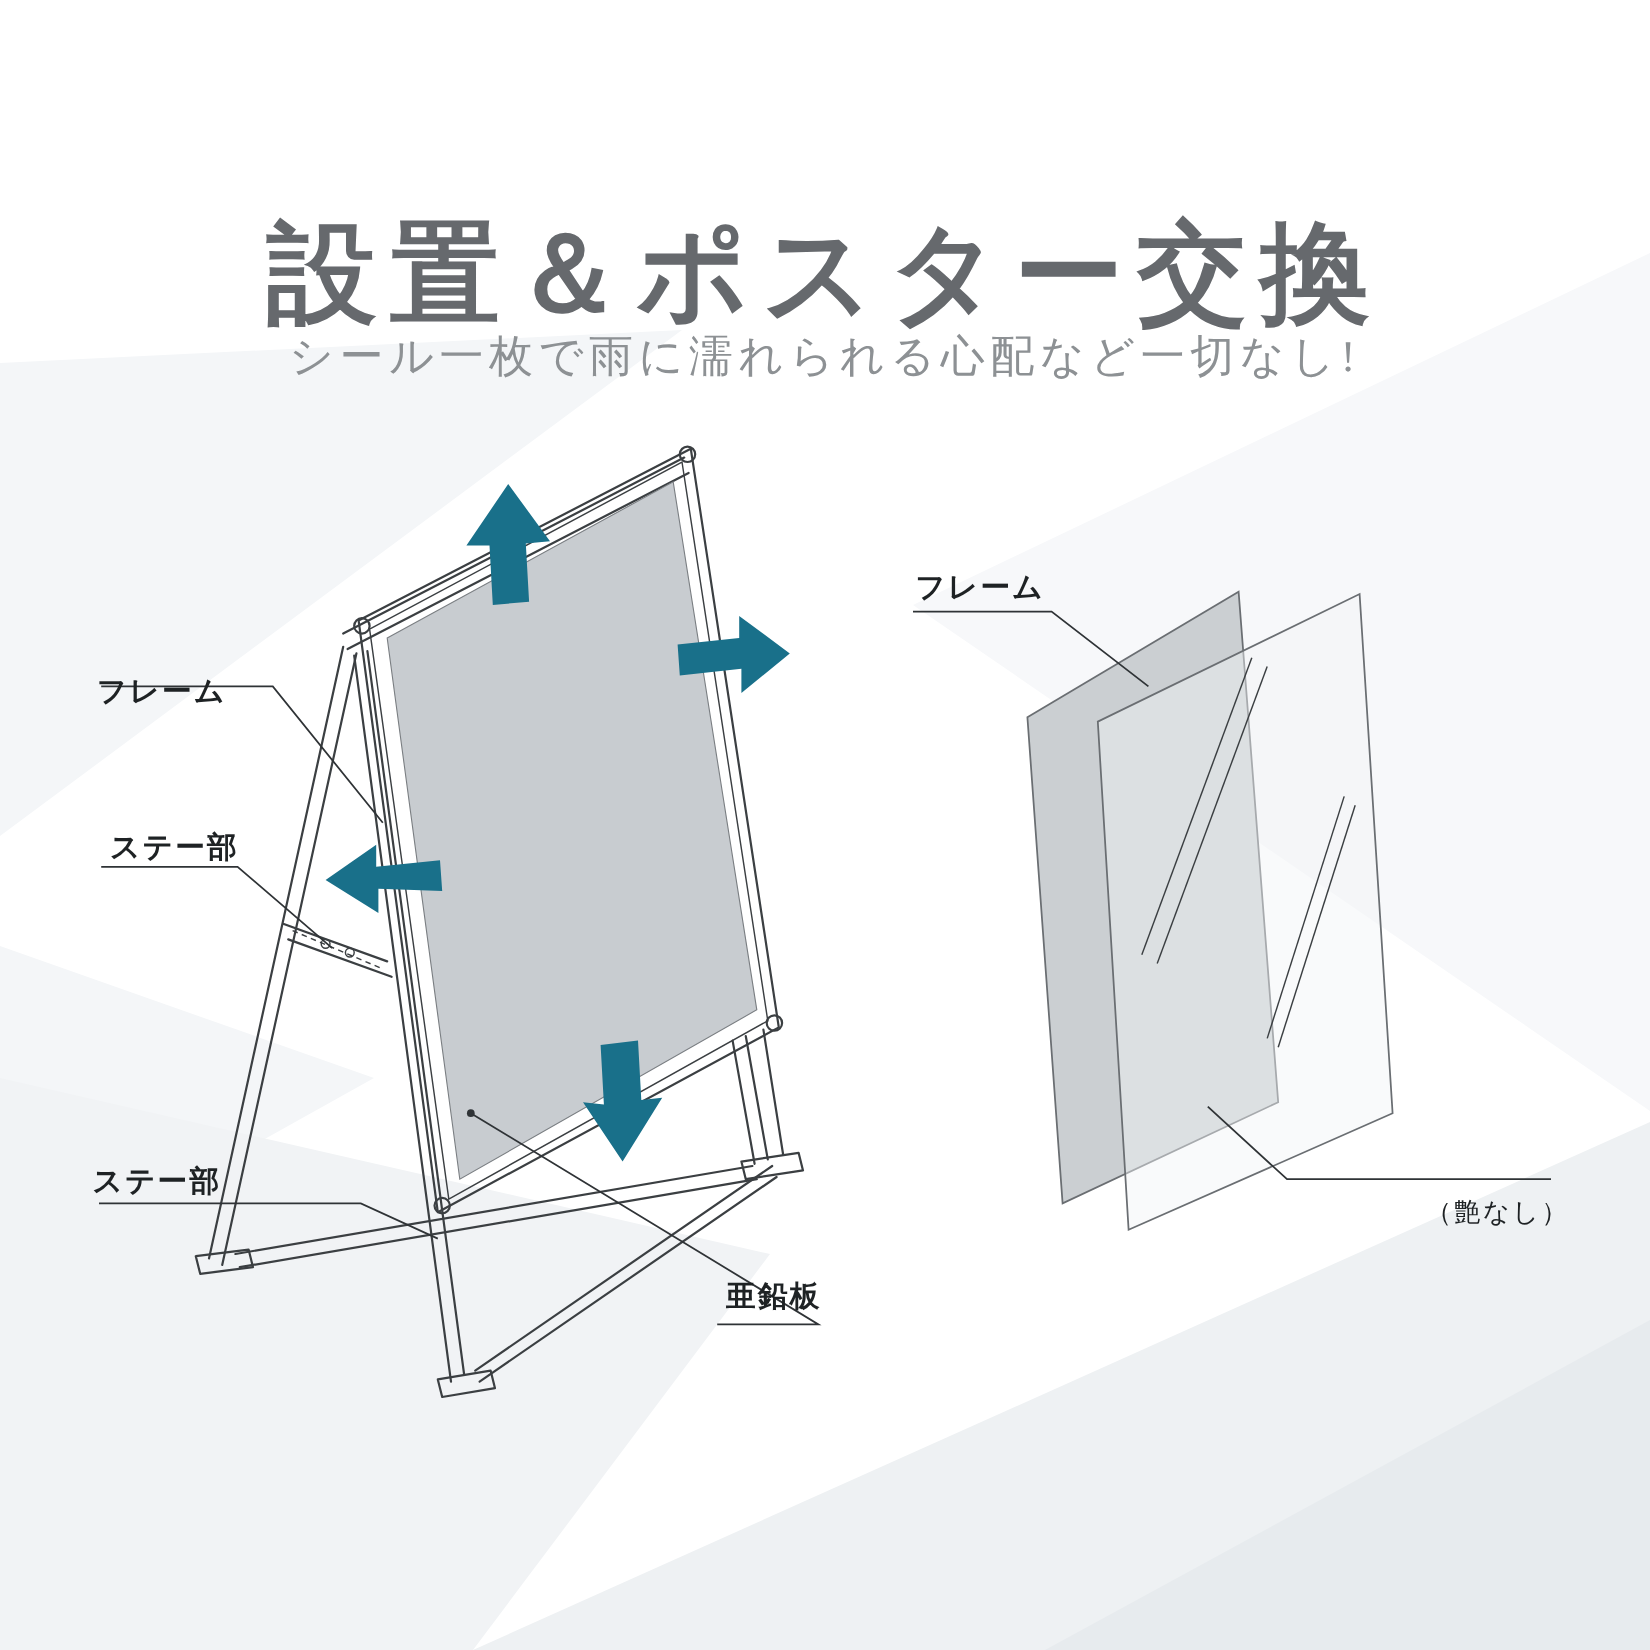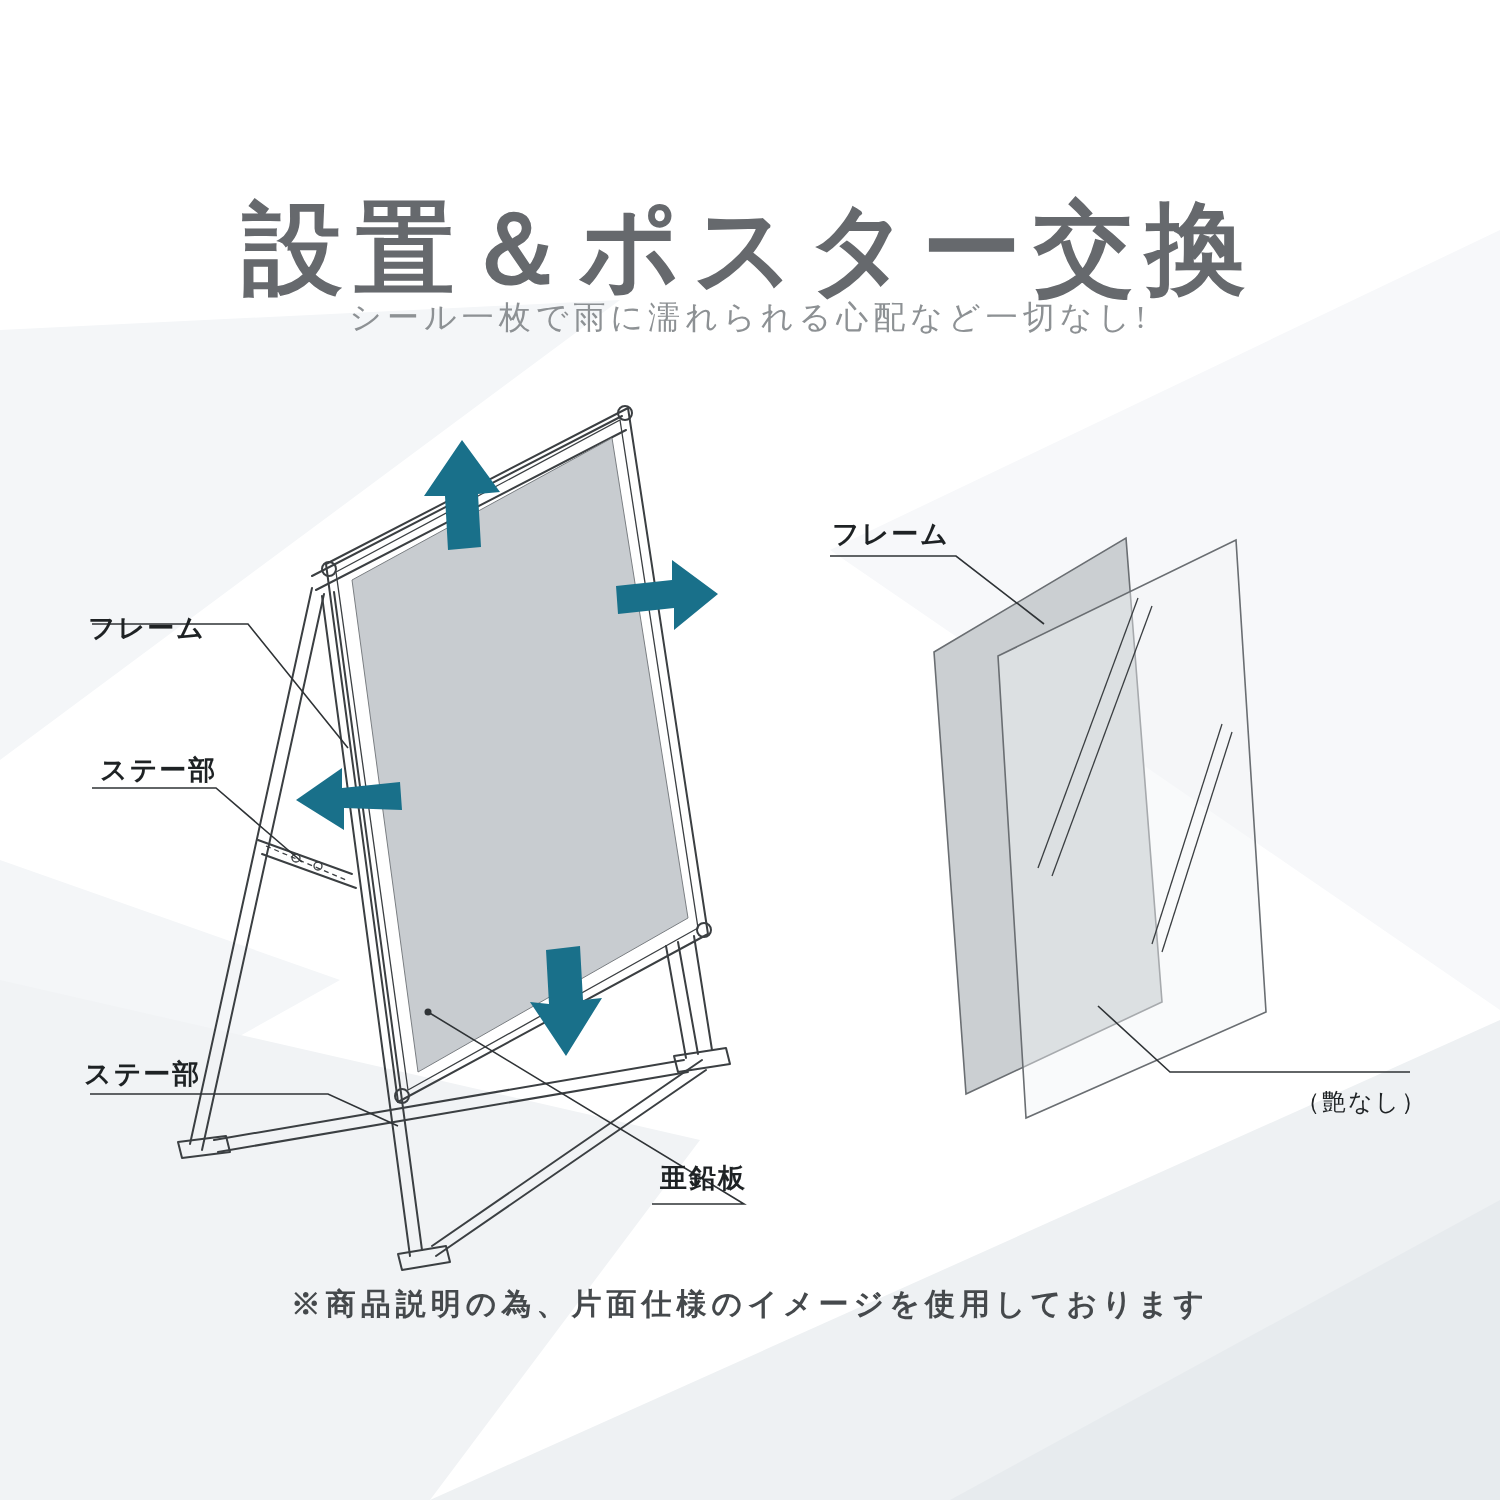--- a/index.html
+++ b/index.html
@@ -18,21 +18,21 @@
   }
   .canvas{position:absolute;inset:0;width:1500px;height:1500px;}
   svg.layer{position:absolute;left:0;top:0;width:1500px;height:1500px;display:block;}
   .title{
     position:absolute;top:116px;left:0;width:100%;
     text-align:center;font-size:100px;font-weight:600;
     letter-spacing:12px;color:var(--title);white-space:nowrap;
   }
   .subtitle{
     position:absolute;top:296px;left:0;width:100%;
-    text-align:center;font-size:32px;letter-spacing:5px;
+    text-align:center;font-size:40px;letter-spacing:5px;
     color:#8d9194;white-space:nowrap;font-weight:500;
   }
   .label{
     position:absolute;font-size:27px;color:#1e2224;
     letter-spacing:2px;font-weight:600;white-space:nowrap;
   }
   .lbl-frame{left:88px;top:610px;text-align:center;}
   .lbl-stay{left:100px;top:752px;}
   .lbl-stand{left:84px;top:1056px;}
   .lbl-zinc{left:660px;top:1160px;}
@@ -150,14 +150,13 @@
   <h1 class="title">設置＆ポスター交換</h1>
   <div class="subtitle">シール一枚で雨に濡れられる心配など一切なし!</div>
 
   <div class="label lbl-frame">フレーム</div>
   <div class="label lbl-stay">ステー部</div>
   <div class="label lbl-stand">ステー部</div>
   <div class="label lbl-zinc">亜鉛板</div>
   <div class="label lbl-poster">フレーム</div>
   <div class="label lbl-matte">（艶なし）</div>
 
-  <div class="footnote">※商品説明の為、片面仕様のイメージを使用しております</div>
 </div>
 
 </body></html>

